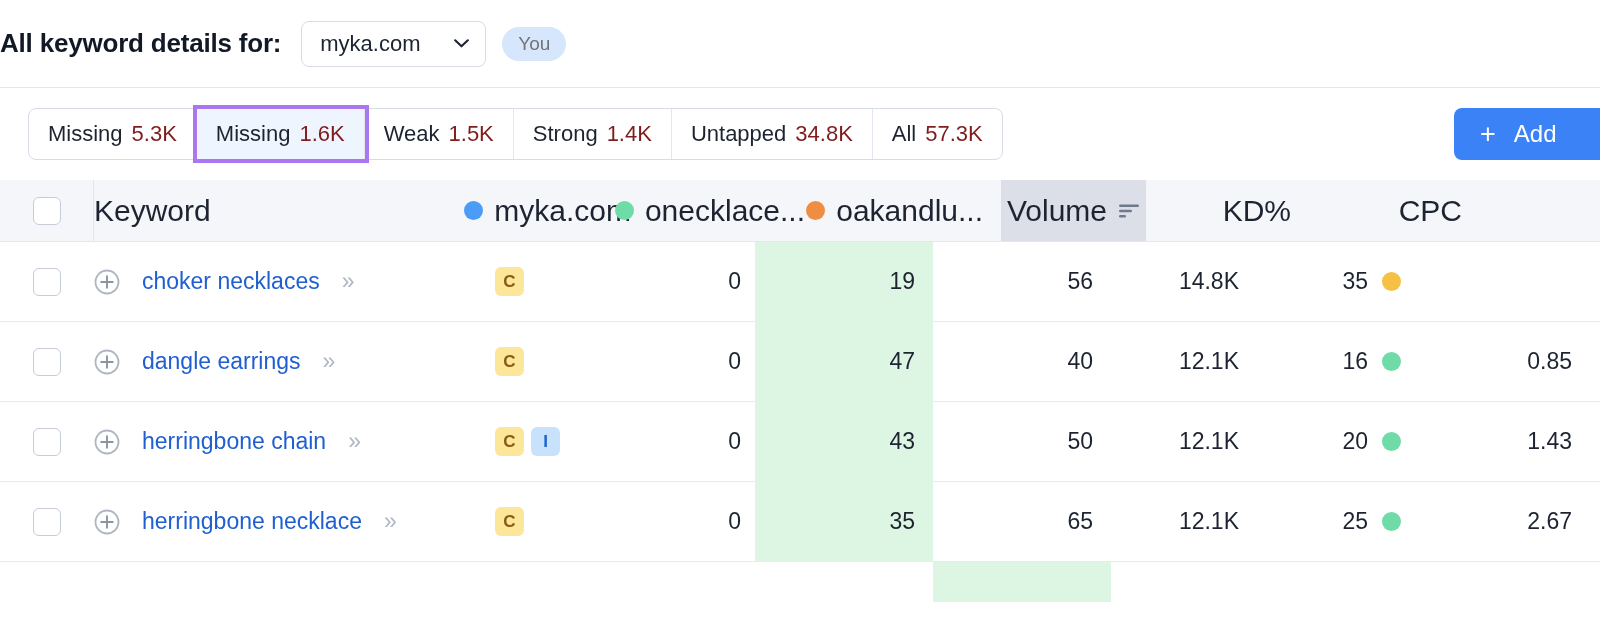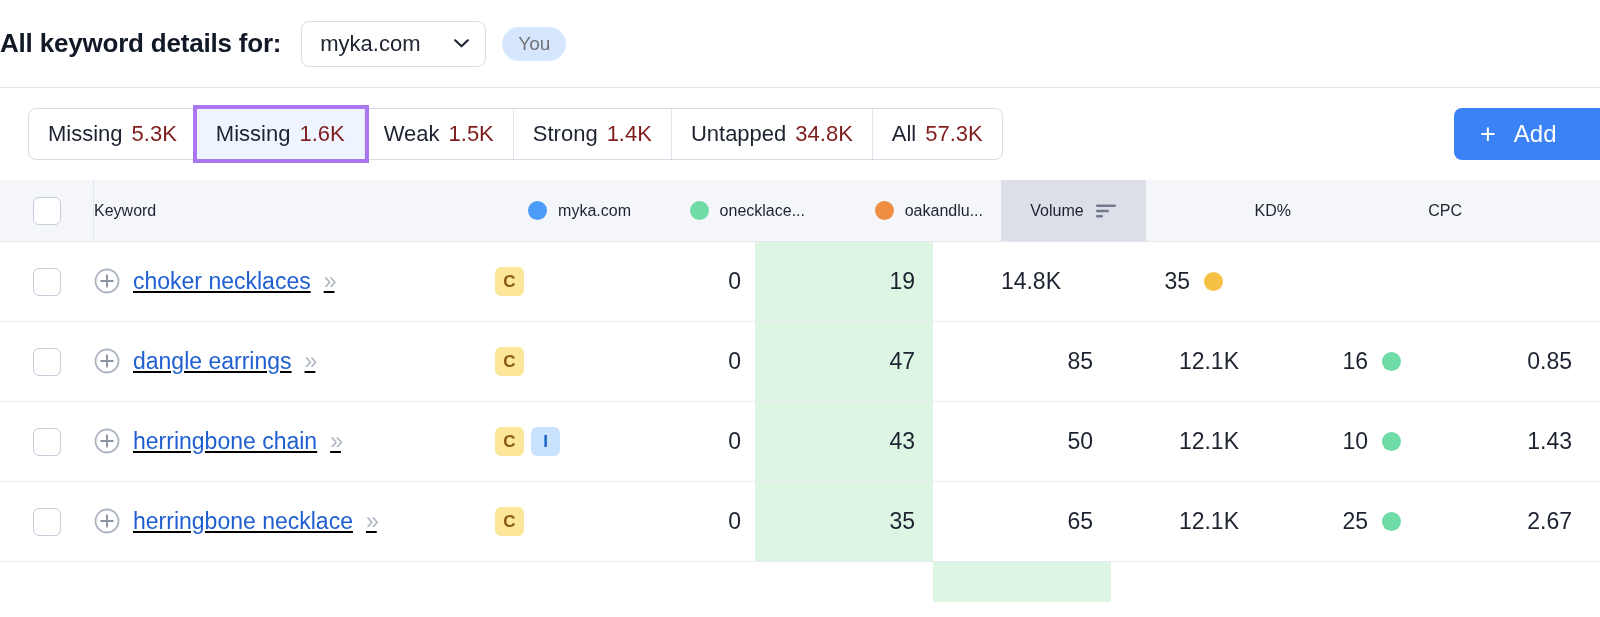--- a/index.html
+++ b/index.html
@@ -157,21 +157,21 @@
   .c-one    { width: 178px; flex: none; display: flex; align-items: center; justify-content: flex-end; padding-right: 18px; height: 100%; }
   .c-oak    { width: 178px; flex: none; display: flex; align-items: center; justify-content: flex-end; padding-right: 18px; height: 100%; }
   .c-vol    { width: 145px; flex: none; display: flex; align-items: center; justify-content: flex-end; padding-right: 17px; height: 100%; }
   .c-kd     { width: 167px; flex: none; display: flex; align-items: center; justify-content: flex-end; padding-right: 22px; height: 100%; gap: 14px; }
   .c-cpc    { width: 177px; flex: none; display: flex; align-items: center; justify-content: flex-end; padding-right: 28px; height: 100%; }
 
   .thead .c-intent { justify-content: center; padding-right: 6px; }
   .thead .c-vol { background: #dcdee8; justify-content: center; gap: 11px; padding-right: 0; }
 
   .hcell {
-    font-size: 16px;
+    font-size: 30px;
     color: #1d2330;
     white-space: nowrap;
   }
   .thead .c-kw .hcell { padding-left: 0; }
 
   .dot {
     width: 19px; height: 19px;
     border-radius: 50%;
     display: inline-block;
     flex: none;
@@ -182,21 +182,21 @@
 
   .checkbox {
     width: 28px; height: 28px;
     border: 1.5px solid #c6ccd8;
     border-radius: 6px;
     background: #ffffff;
     cursor: pointer;
   }
 
   
-  .kw-wrap { display: flex; align-items: flex-start; gap: 13px; text-decoration: underline; }
+  .kw-wrap { display: flex; align-items: center; gap: 22px; }
   .plus-circle { width: 26px; height: 26px; flex: none; cursor: pointer; }
   .kw-link {
     font-size: 23px;
     color: #1f5fd1;
     text-decoration: none;
     cursor: pointer;
     white-space: nowrap;
   }
   .chevrons { color: #b0b7c4; font-size: 23px; letter-spacing: -2px; cursor: pointer; }
 
@@ -328,20 +328,23 @@
         </div>
         <div class="c-intent">
           <span class="badge C">C</span>
         </div>
         <div class="c-myka">
           <span class="num">0</span>
         </div>
         <div class="c-one hl-green">
           <span class="num">19</span>
         </div>
+        <div class="c-oak">
+          <span class="num">56</span>
+        </div>
         <div class="c-vol">
           <span class="num">14.8K</span>
         </div>
         <div class="c-kd">
           <span class="num">35</span>
           <span class="kd-dot" style="background:#f5c044"></span>
         </div>
       </div>
       <div class="tr">
         <div class="c-check">
@@ -360,21 +363,21 @@
         <div class="c-intent">
           <span class="badge C">C</span>
         </div>
         <div class="c-myka">
           <span class="num">0</span>
         </div>
         <div class="c-one hl-green">
           <span class="num">47</span>
         </div>
         <div class="c-oak">
-          <span class="num">85</span>
+          <span class="num">40</span>
         </div>
         <div class="c-vol">
           <span class="num">12.1K</span>
         </div>
         <div class="c-kd">
           <span class="num">16</span>
           <span class="kd-dot" style="background:#6fdba6"></span>
         </div>
         <div class="c-cpc">
           <span class="num">0.85</span>
@@ -404,21 +407,21 @@
         <div class="c-one hl-green">
           <span class="num">43</span>
         </div>
         <div class="c-oak">
           <span class="num">50</span>
         </div>
         <div class="c-vol">
           <span class="num">12.1K</span>
         </div>
         <div class="c-kd">
-          <span class="num">10</span>
+          <span class="num">20</span>
           <span class="kd-dot" style="background:#6fdba6"></span>
         </div>
         <div class="c-cpc">
           <span class="num">1.43</span>
         </div>
       </div>
       <div class="tr">
         <div class="c-check">
           <div class="checkbox"></div>
         </div>

